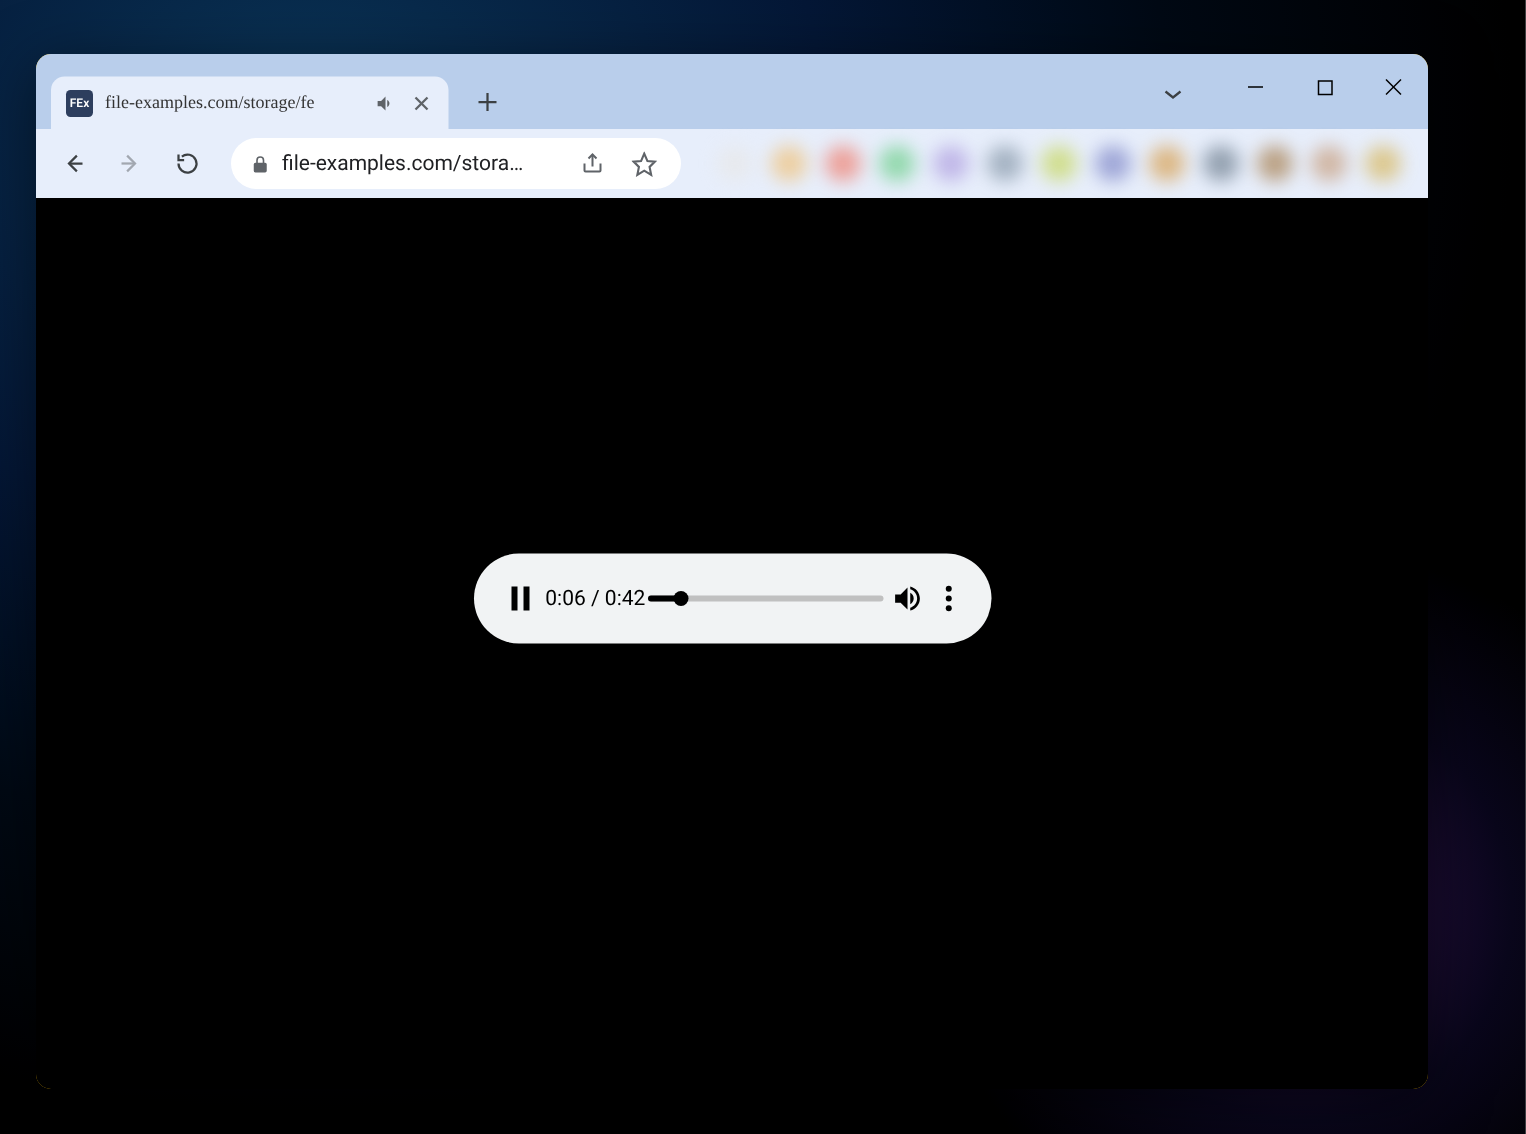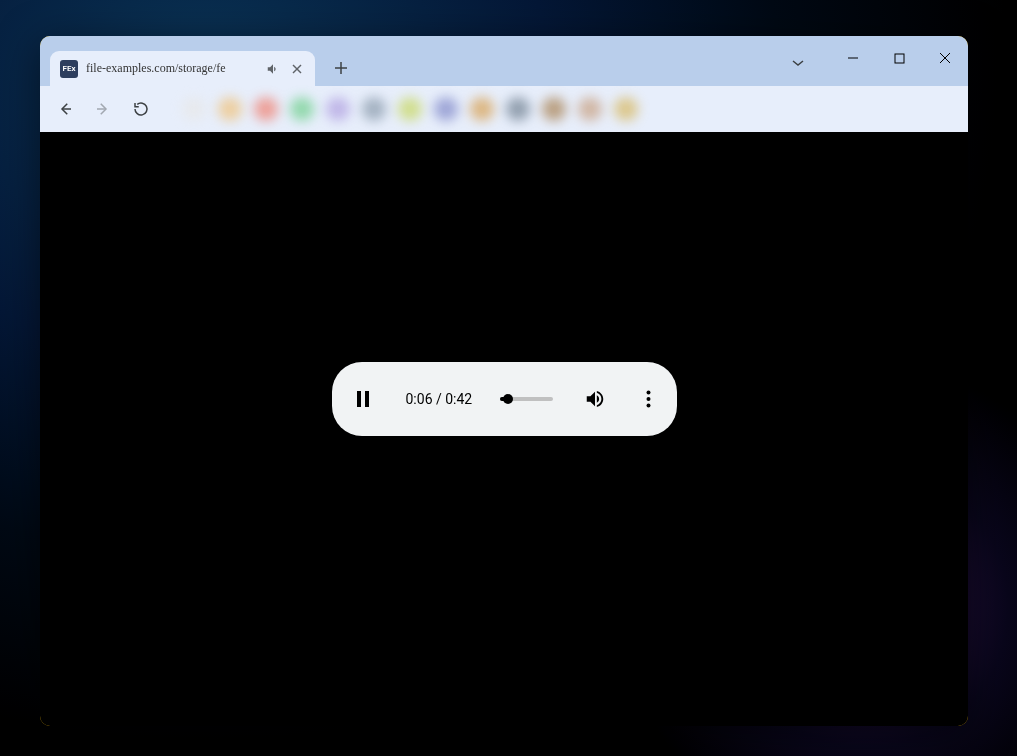--- a/index.html
+++ b/index.html
@@ -23,21 +23,21 @@
       right: -100px;
       width: 500px;
       height: 500px;
       background: radial-gradient(circle, rgba(160, 60, 255, 0.3) 0%, rgba(60, 40, 180, 0.15) 40%, transparent 70%);
       border-radius: 50%;
     }
 
     .browser-window {
       position: absolute;
       top: 36px;
-      left: 40px;
+      left: 24px;
       width: 928px;
       height: 690px;
       background: #eab308;
       border-radius: 10px;
       overflow: hidden;
       box-shadow: 0 8px 40px rgba(0, 0, 0, 0.5);
     }
 
     
     .titlebar {
@@ -224,26 +224,26 @@
       display: flex;
       align-items: center;
       justify-content: center;
       position: relative;
     }
 
     
     .audio-player {
       background: #f1f3f4;
       border-radius: 30px;
-      height: 74px;
+      height: 60px;
       width: 345px;
       display: flex;
       align-items: center;
       padding: 0 16px;
-      gap: 28px;
+      gap: 2px;
       position: relative;
       top: -30px;
       justify-content: center;
     }
 
     .play-pause-btn {
       width: 30px;
       height: 30px;
       display: flex;
       align-items: center;
@@ -372,20 +372,40 @@
         <line x1="4" y1="12" x2="16" y2="12"></line>
       </svg>
     </div>
     <div class="nav-btn">
       <svg width="18" height="18" viewBox="0 0 24 24" fill="none" stroke="#3c4043" stroke-width="2">
         <path d="M4 12a8 8 0 1 0 3-6.2"></path>
         <polyline points="4,4 4,9 9,9"></polyline>
       </svg>
     </div>
 
+    <div class="omnibox">
+      <div class="lock-icon">
+        <svg width="13" height="13" viewBox="0 0 24 24" fill="#5f6368">
+          <path d="M18 10h-1V7a5 5 0 0 0-10 0v3H6a2 2 0 0 0-2 2v8a2 2 0 0 0 2 2h12a2 2 0 0 0 2-2v-8a2 2 0 0 0-2-2zM9 7a3 3 0 0 1 6 0v3H9V7z"></path>
+        </svg>
+      </div>
+      <div class="url-text">file-examples.com/stora…</div>
+      <div class="omnibox-action">
+        <svg width="16" height="16" viewBox="0 0 24 24" fill="none" stroke="#5f6368" stroke-width="2">
+          <path d="M4 12v7a1 1 0 0 0 1 1h14a1 1 0 0 0 1-1v-7"></path>
+          <polyline points="8,7 12,3 16,7"></polyline>
+          <line x1="12" y1="3" x2="12" y2="15"></line>
+        </svg>
+      </div>
+      <div class="omnibox-action">
+        <svg width="17" height="17" viewBox="0 0 24 24" fill="none" stroke="#5f6368" stroke-width="2">
+          <polygon points="12,2 15,9 22,9.5 17,14.5 18.5,22 12,18 5.5,22 7,14.5 2,9.5 9,9"></polygon>
+        </svg>
+      </div>
+    </div>
 
     <div class="extensions-blur">
       <div class="ext-dot" style="background:#e8e8e8"></div>
       <div class="ext-dot" style="background:#f0c27b"></div>
       <div class="ext-dot" style="background:#f08070"></div>
       <div class="ext-dot" style="background:#6fd08c"></div>
       <div class="ext-dot" style="background:#b0a0e0"></div>
       <div class="ext-dot" style="background:#8899aa"></div>
       <div class="ext-dot" style="background:#c8d860"></div>
       <div class="ext-dot" style="background:#8088c8"></div>

